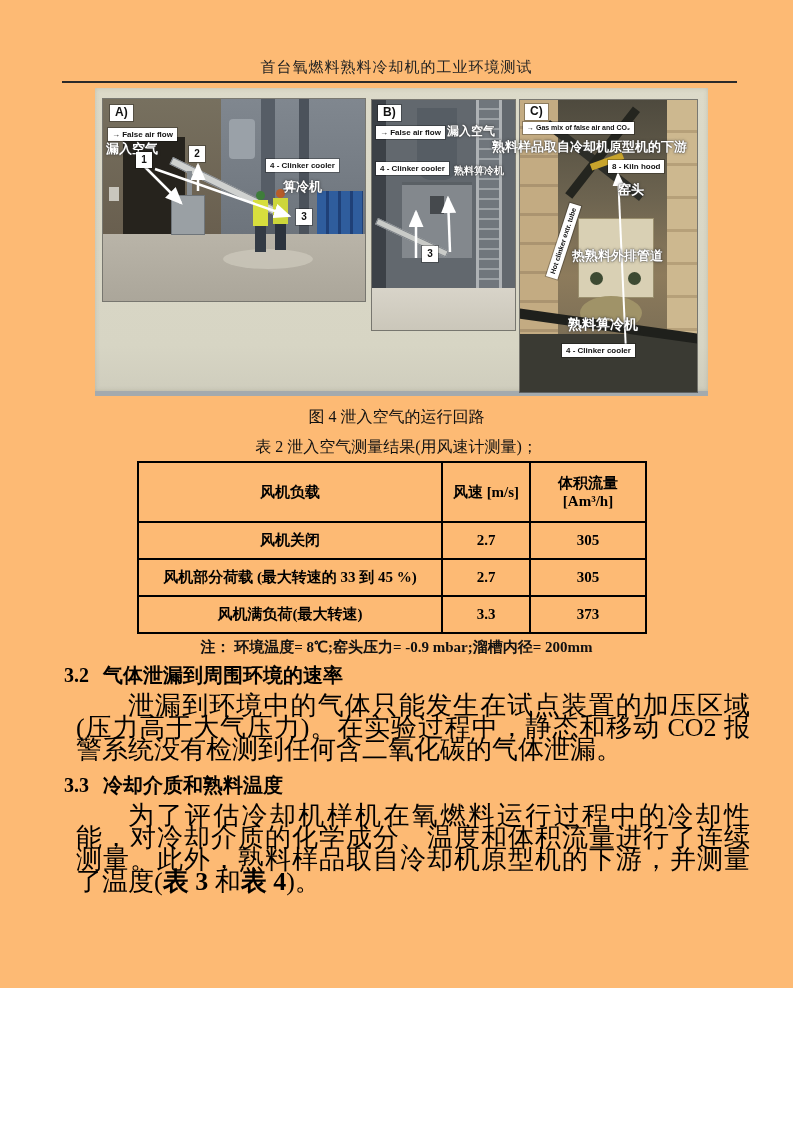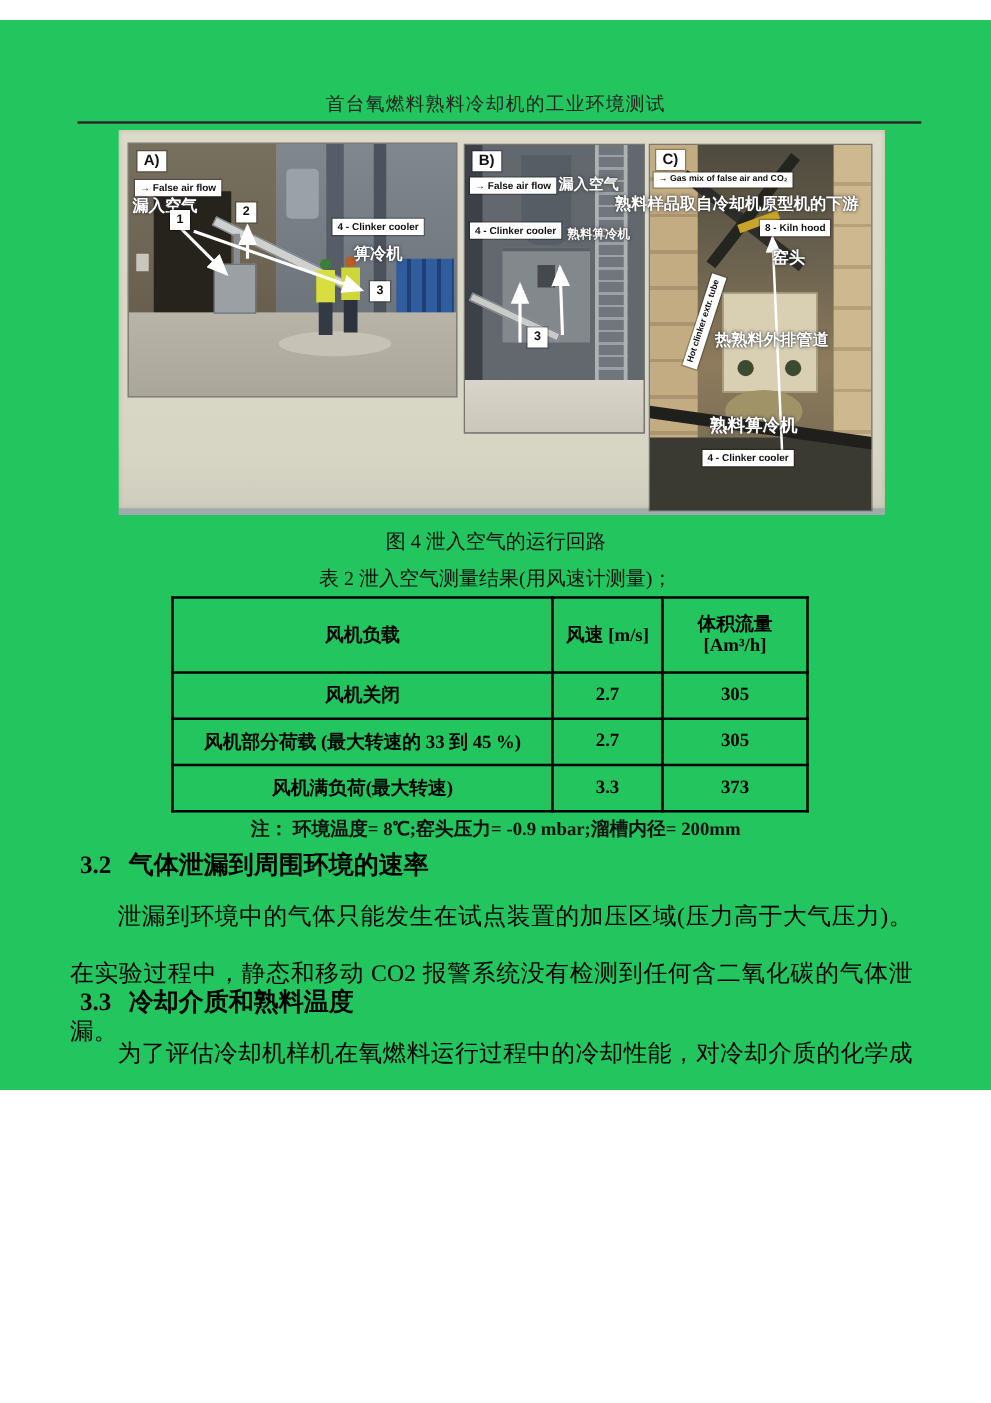--- a/index.html
+++ b/index.html
@@ -1,21 +1,21 @@
 <!DOCTYPE html>
 <html><head>
 <meta charset="utf-8">
 <style>
   * { margin: 0; padding: 0; box-sizing: border-box; }
   html, body { background: #ffffff; }
   .page {
     position: relative;
-    width: 793px; height: 856px;
-    margin: 16px auto;
-    background: #22c55e;
+    width: 793px; height: 988px;
+    margin: 0 auto;
+    background: #fdba74;
     font-family: "Liberation Serif", serif;
     color: #1a1a1a;
     overflow: hidden;
   }
 
   
   .header-title {
     position: absolute; top: 58px; left: 0; width: 100%;
     text-align: center; font-size: 15px; letter-spacing: 1px; color: #222;
   }
@@ -150,22 +150,22 @@
   
   .sec-heading {
     position: absolute; left: 64px; width: 680px;
     font-size: 20px; font-weight: bold; color: #000;
     font-family: "Liberation Sans", sans-serif;
   }
   .sec-heading .h-num { font-family: "Liberation Serif", serif; margin-right: 14px; text-align: center; }
   .h-32 { top: 662px; }
   .h-33 { top: 772px; }
   .body-para {
-    position: absolute; left: 56px; width: 674px;
-    font-size: 19px; line-height: 46px; color: #000;
+    position: absolute; left: 76px; width: 674px;
+    font-size: 26px; line-height: 22px; color: #000;
     text-align: justify; text-indent: 2em;
   }
   .p-32 { top: 695px; }
   .p-33 { top: 805px; }
   .body-para b { font-weight: bold; }
 
   
   .footer-rule { position: absolute; left: 62px; top: 1031px; width: 676px; height: 8px; }
   .footer-page {
     position: absolute; top: 1042px; left: 0; width: 100%;

